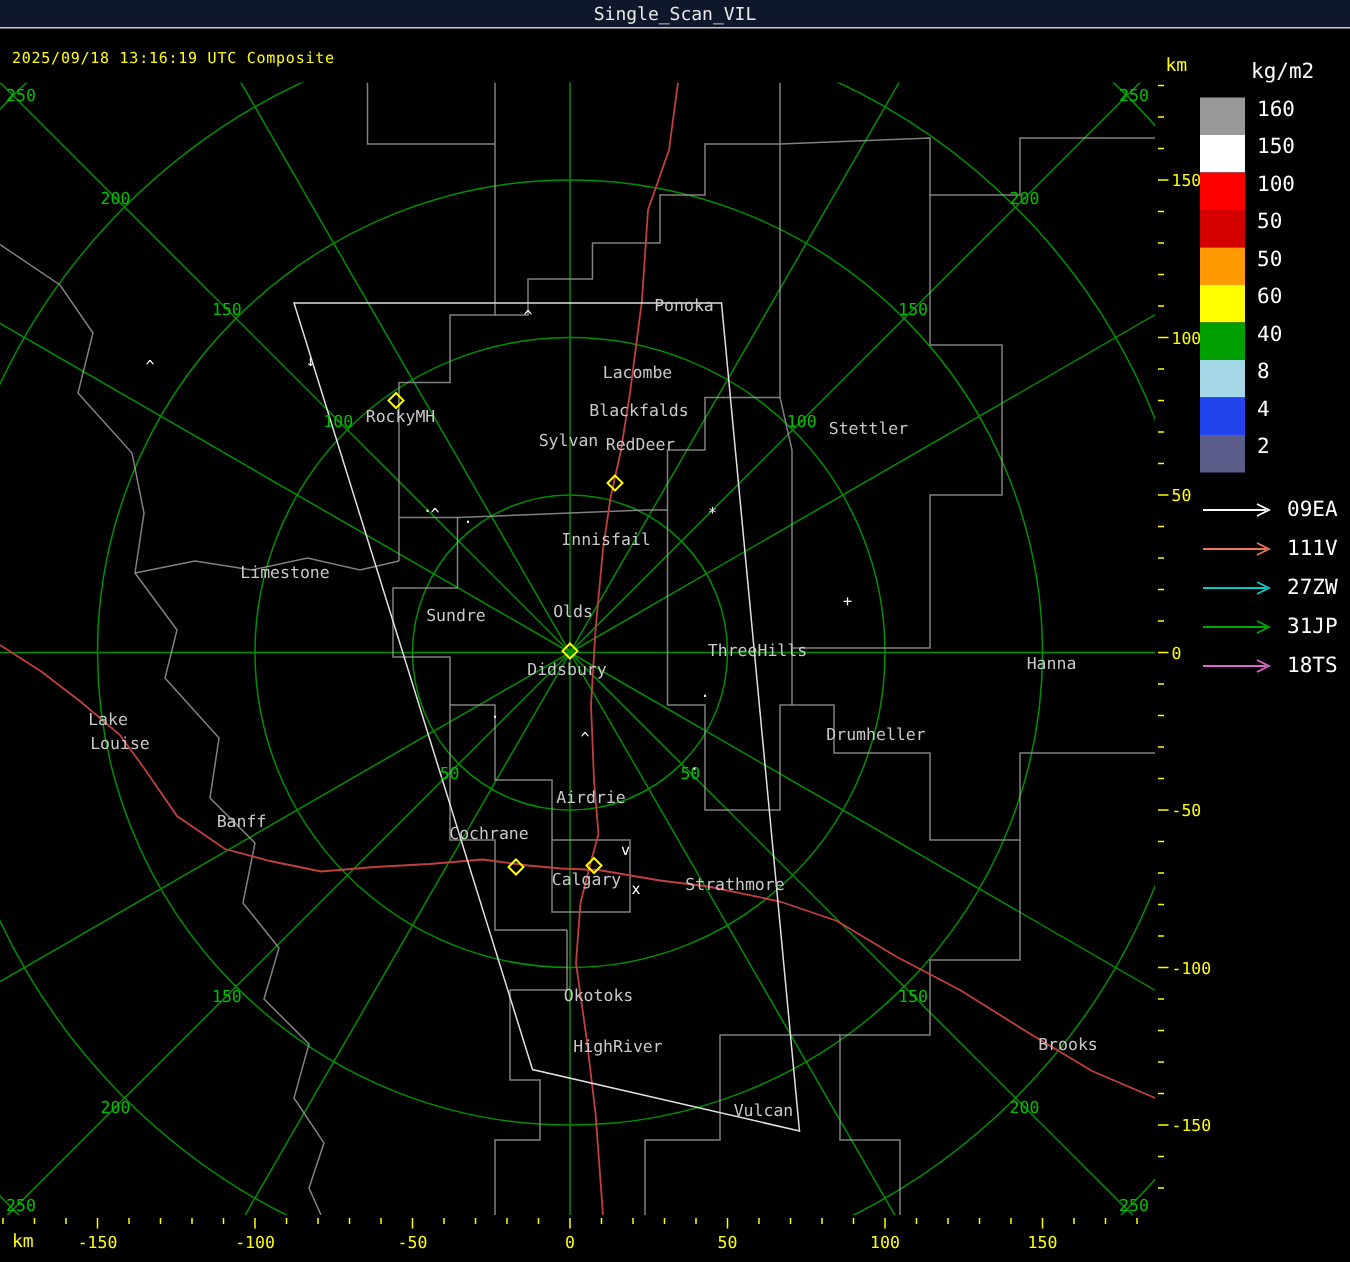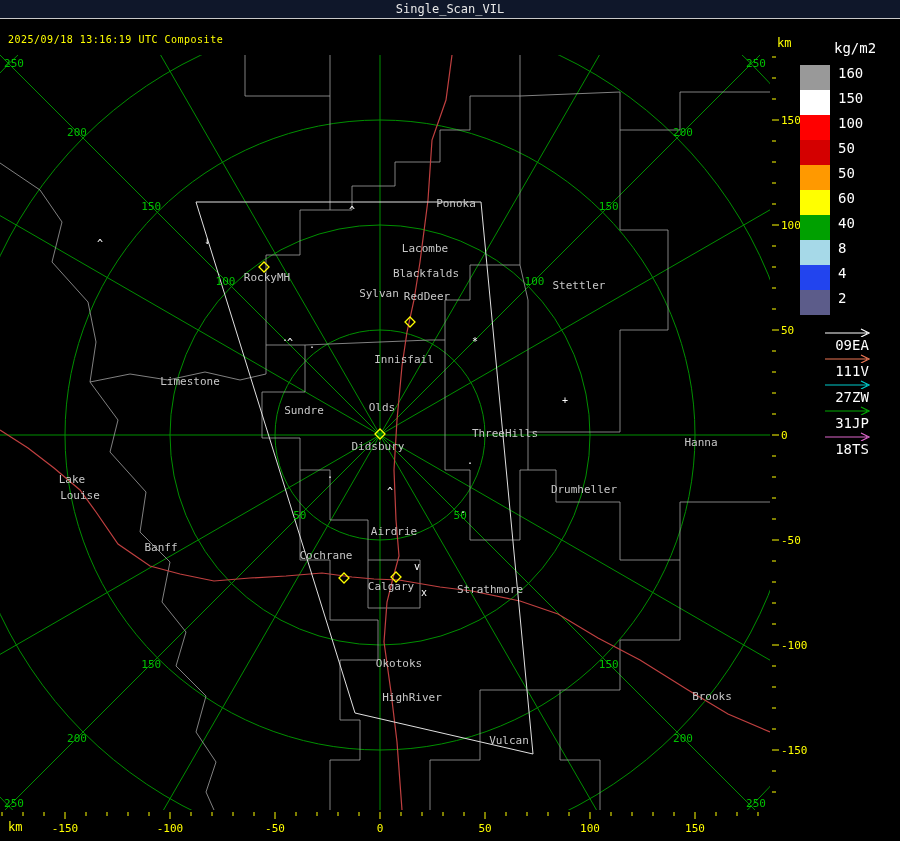--- a/index.html
+++ b/index.html
@@ -16,21 +16,21 @@
   .unit-top{position:absolute;left:777px;top:36px;color:#ffff00;font-size:12px;}
   .unit-bottom{position:absolute;left:8px;top:820px;color:#ffff00;font-size:12px;}
   #map-svg{position:absolute;left:0;top:0;}
   #map-svg text{font-family:"DejaVu Sans Mono",monospace;}
   .legend{position:absolute;left:800px;top:40px;width:100px;color:#fff;font-size:14px;}
   .lg-unit{margin-left:34px;margin-bottom:9px;}
   .lg-row{display:flex;height:25px;align-items:flex-start;}
   .lg-swatch{width:30px;height:25px;flex:none;}
   .lg-label{margin-left:8px;}
   .stations{margin-top:12px;}
-  .st-row{display:flex;height:26px;align-items:center;flex-direction:column;}
+  .st-row{display:flex;height:26px;align-items:center;}
   .st-label{margin-left:4px;color:#fff;}
 </style>
 </head>
 <body>
 
 <div class="titlebar">
   <span>Single_Scan_VIL</span>
 </div>
 
 <div class="timestamp">2025/09/18 13:16:19 UTC Composite</div>

